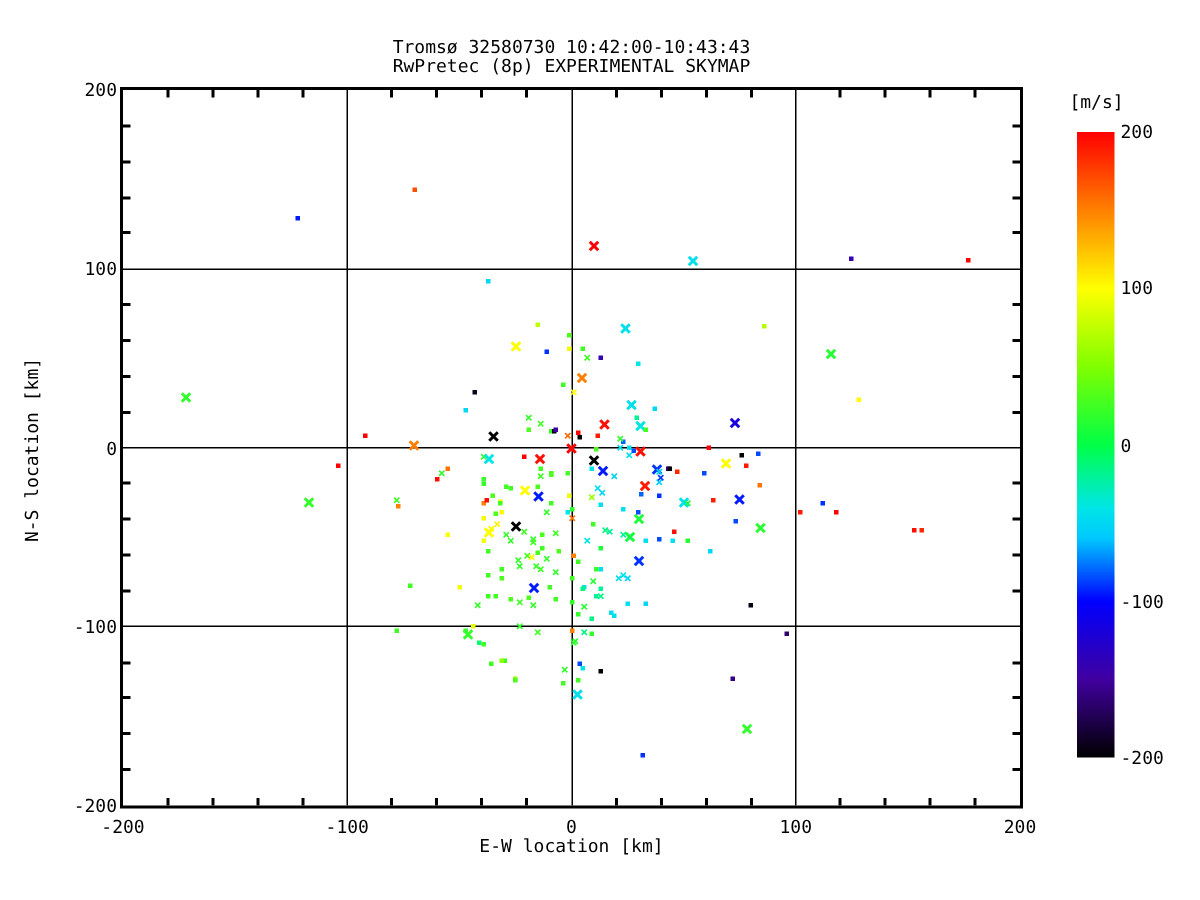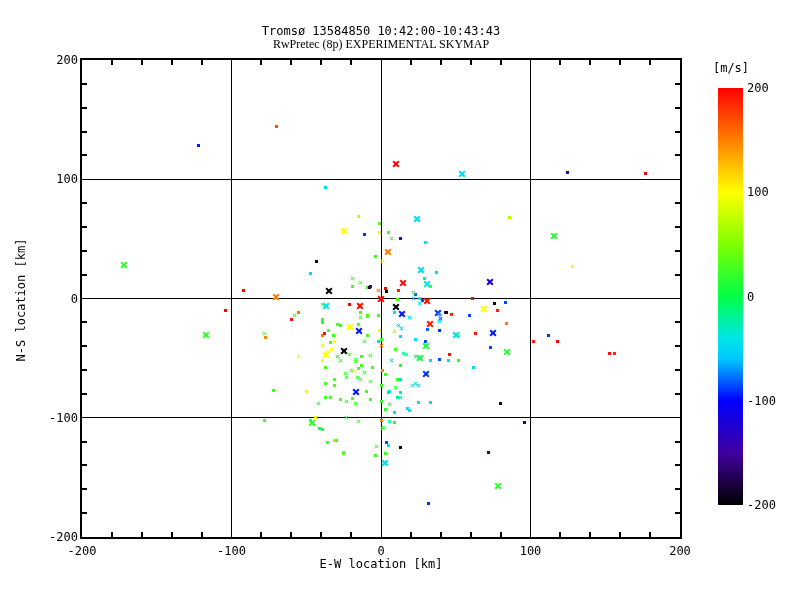--- a/index.html
+++ b/index.html
@@ -23,22 +23,22 @@
   .dot{position:absolute;}
   .cross{position:absolute;}
   .cross i{position:absolute;left:0;top:50%;width:100%;background:currentColor;display:block;}
   .cross i.a{transform:rotate(45deg);}
   .cross i.b{transform:rotate(-45deg);}
 </style>
 </head>
 <body>
 
 <div class="abs" id="titles">
-  <div class="abs" id="title1" style="width:100%;">Tromsø 13584850 10:42:00-10:43:43</div>
-  <div class="abs" id="title2" style="width:100%;font-family:Liberation Serif, serif;">RwPretec (8p) EXPERIMENTAL SKYMAP</div>
+  <div class="abs" id="title1" style="width:100%;">Tromsø 32580730 10:42:00-10:43:43</div>
+  <div class="abs" id="title2" style="width:100%;">RwPretec (8p) EXPERIMENTAL SKYMAP</div>
 </div>
 
 <div class="abs" id="frame"></div>
 
 <div class="abs" id="gridlayer" style="left:0;top:0;width:800px;height:600px;">
     <div class="abs gridline" style="left: 231px; top: 60px; width: 1px; height: 477px;"></div>
     <div class="abs gridline" style="left: 380.5px; top: 60px; width: 1px; height: 477px;"></div>
     <div class="abs gridline" style="left: 530px; top: 60px; width: 1px; height: 477px;"></div>
     <div class="abs gridline" style="left: 82px; top: 417.25px; width: 598px; height: 1px;"></div>
     <div class="abs gridline" style="left: 82px; top: 298px; width: 598px; height: 1px;"></div>

